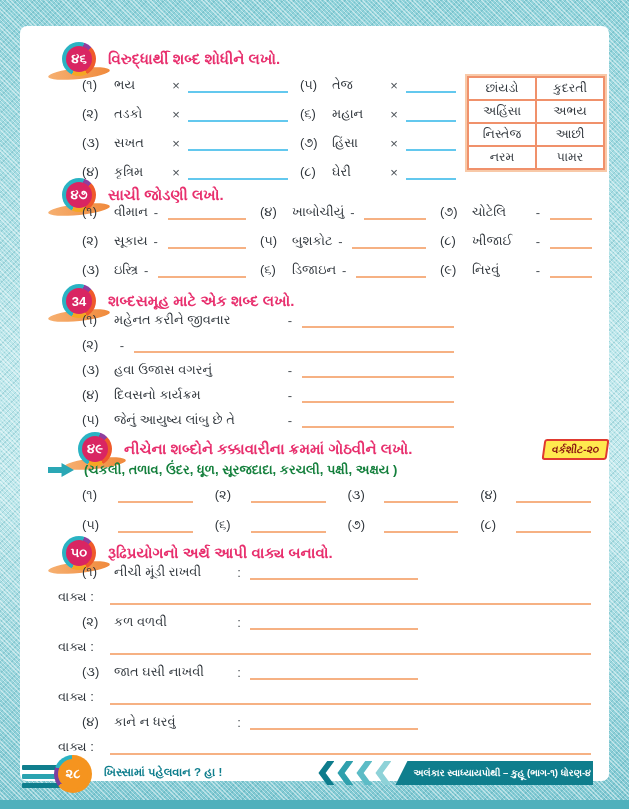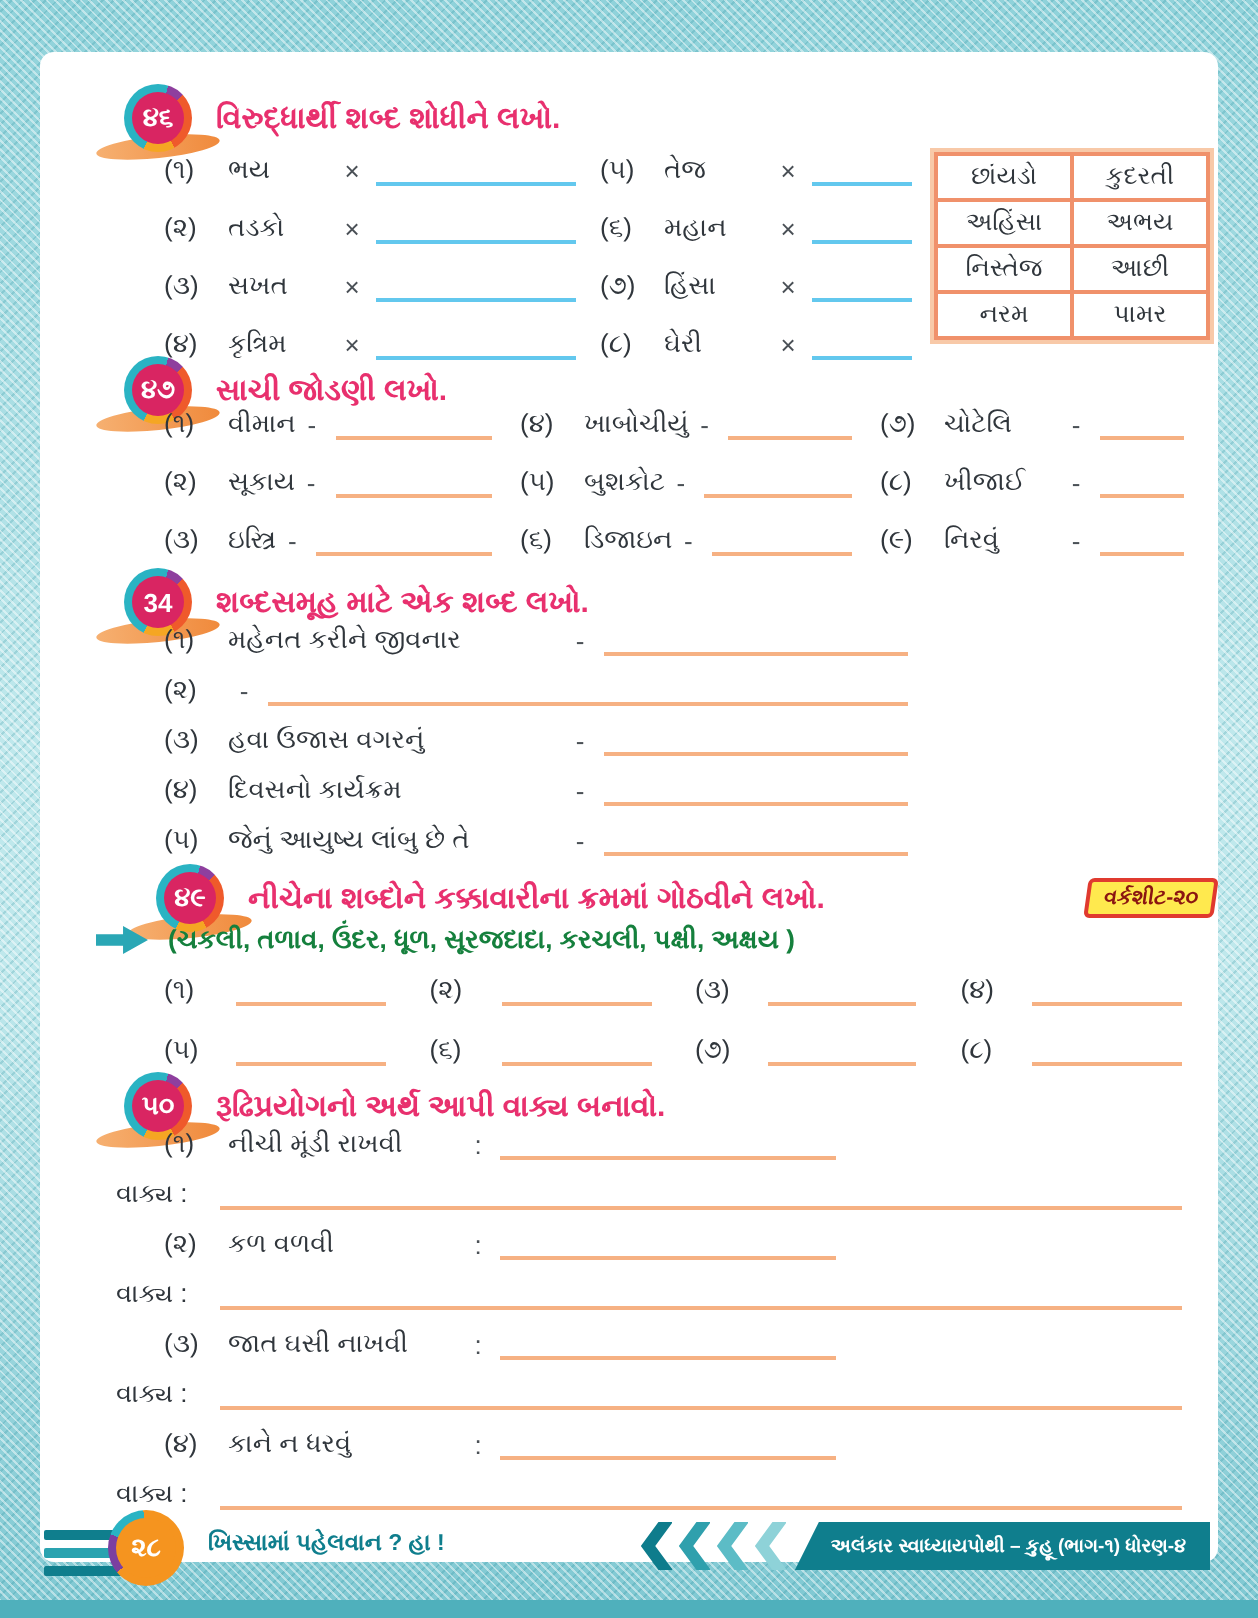--- a/index.html
+++ b/index.html
@@ -92,38 +92,38 @@
   .sec50-head { left: 42px; top: 510px; }
   .s50-items { position: absolute; left: 38px; top: 538px; right: 18px; }
   .s50-items .row { display: flex; align-items: flex-end; height: 16px; margin-bottom: 9px; }
   .s50-items .idiom .num { margin-left: 24px; }
   .s50-items .idiom .w { flex: 0 0 118px; }
   .s50-items .idiom .sep { flex: 0 0 14px; }
   .s50-items .idiom .ln { flex: 0 0 168px; }
   .s50-items .vakya .vl { flex: 0 0 48px; }
 
   
-  .footer { position: absolute; left: 0; right: 0; top: 753px; height: 44px; z-index: 5; text-decoration: underline; }
+  .footer { position: absolute; left: 0; right: 12px; top: 753px; height: 44px; z-index: 5; text-decoration: underline; }
   .stripes { position: absolute; left: 22px; top: 12px; width: 48px; }
   .stripes div { height: 5px; background: #0f7e8d; margin-bottom: 4px; border-radius: 1px; }
   .stripes div:nth-child(2) { width: 38px; background: #2aa3b0; }
   .page-badge { position: absolute; left: 54px; top: 2px; width: 38px; height: 38px; border-radius: 50%;
     background: conic-gradient(from -130deg, #7b3fa0 0 17%, #2ab3c3 17% 35%, #f5941f 35% 100%);
     display: flex; align-items: center; justify-content: center; }
   .page-badge .core { width: 30px; height: 30px; border-radius: 50%; background: #f5941f;
     color: #fff; font-weight: bold; font-size: 13px; display: flex; align-items: center; justify-content: center; }
   .footer-left-text { position: absolute; left: 104px; top: 13px; color: #0f7e8d; font-weight: bold; font-size: 11.5px; }
   .footer-right { position: absolute; right: 24px; top: 8px; display: flex; align-items: center; }
   .chev { width: 16px; height: 24px; margin-left: 3px;
     clip-path: polygon(55% 0, 100% 0, 45% 50%, 100% 100%, 55% 100%, 0 50%); }
   .chev1 { background: #0e7c8c; } .chev2 { background: #2fa0ad; }
   .chev3 { background: #5cbcc6; } .chev4 { background: #8ed2d8; }
   .ribbon { height: 24px; margin-left: 4px; display: flex; align-items: center;
     background: #0f7e8d; color: #fff; font-weight: bold; font-size: 9.5px;
-    padding: 0 12px 0 18px; clip-path: polygon(12px 0, 100% 0, 100% 100%, 0 100%); white-space: nowrap; }
+    padding: 0 2px 0 18px; clip-path: polygon(12px 0, 100% 0, 100% 100%, 0 100%); white-space: nowrap; }
 </style>
 </head>
 <body>
 
 <div class="page">
   <div class="sheet">
 
     <div class="sec-head" style="left:42px; top:16px;">
       <div class="badge">
         <div class="swoosh"></div>

